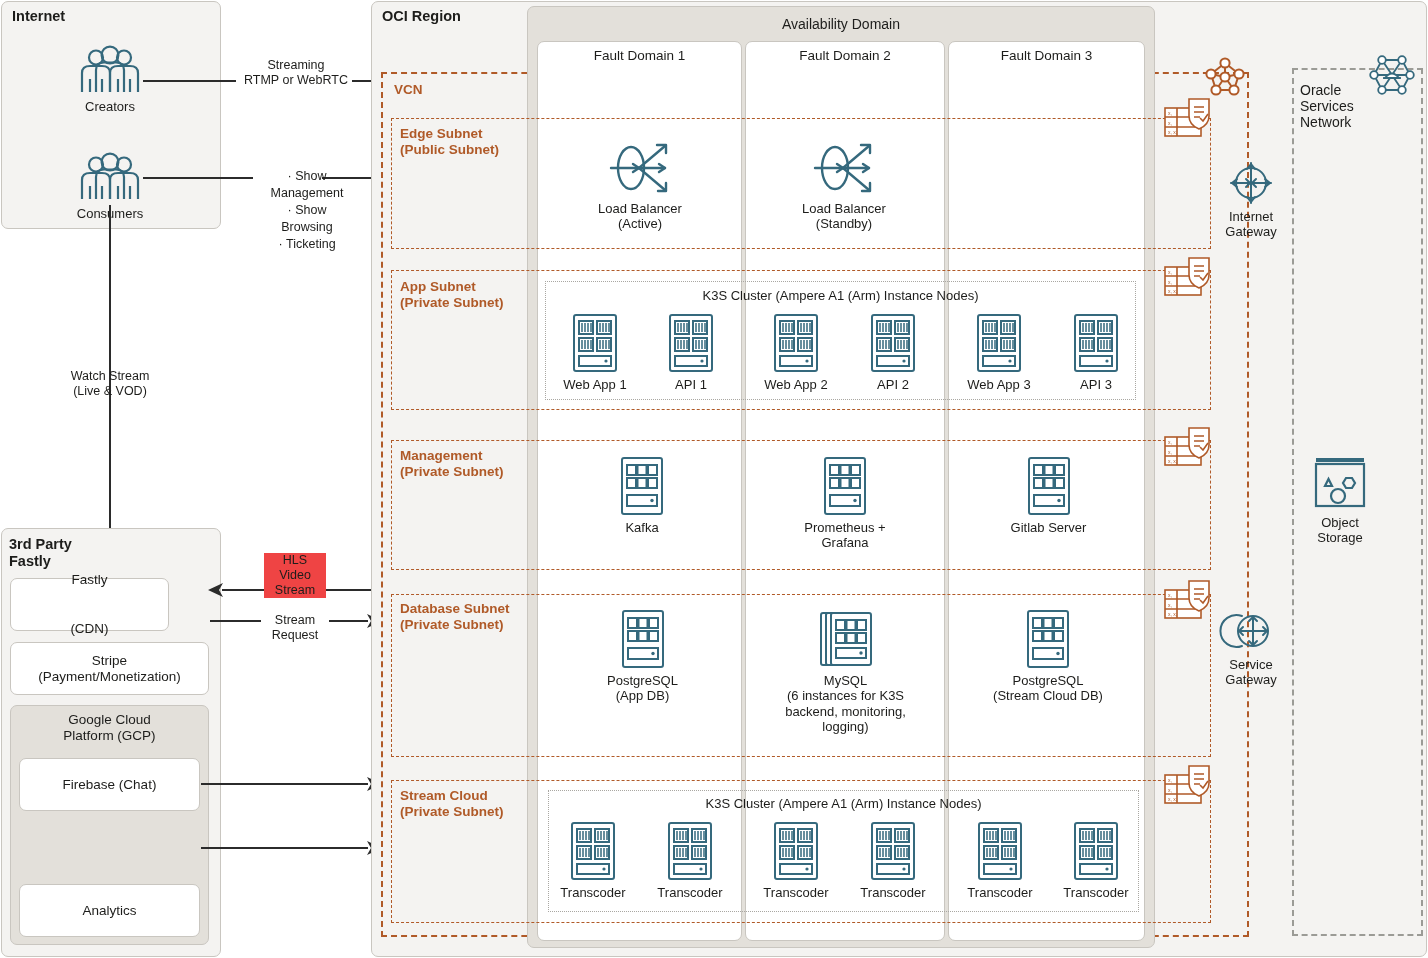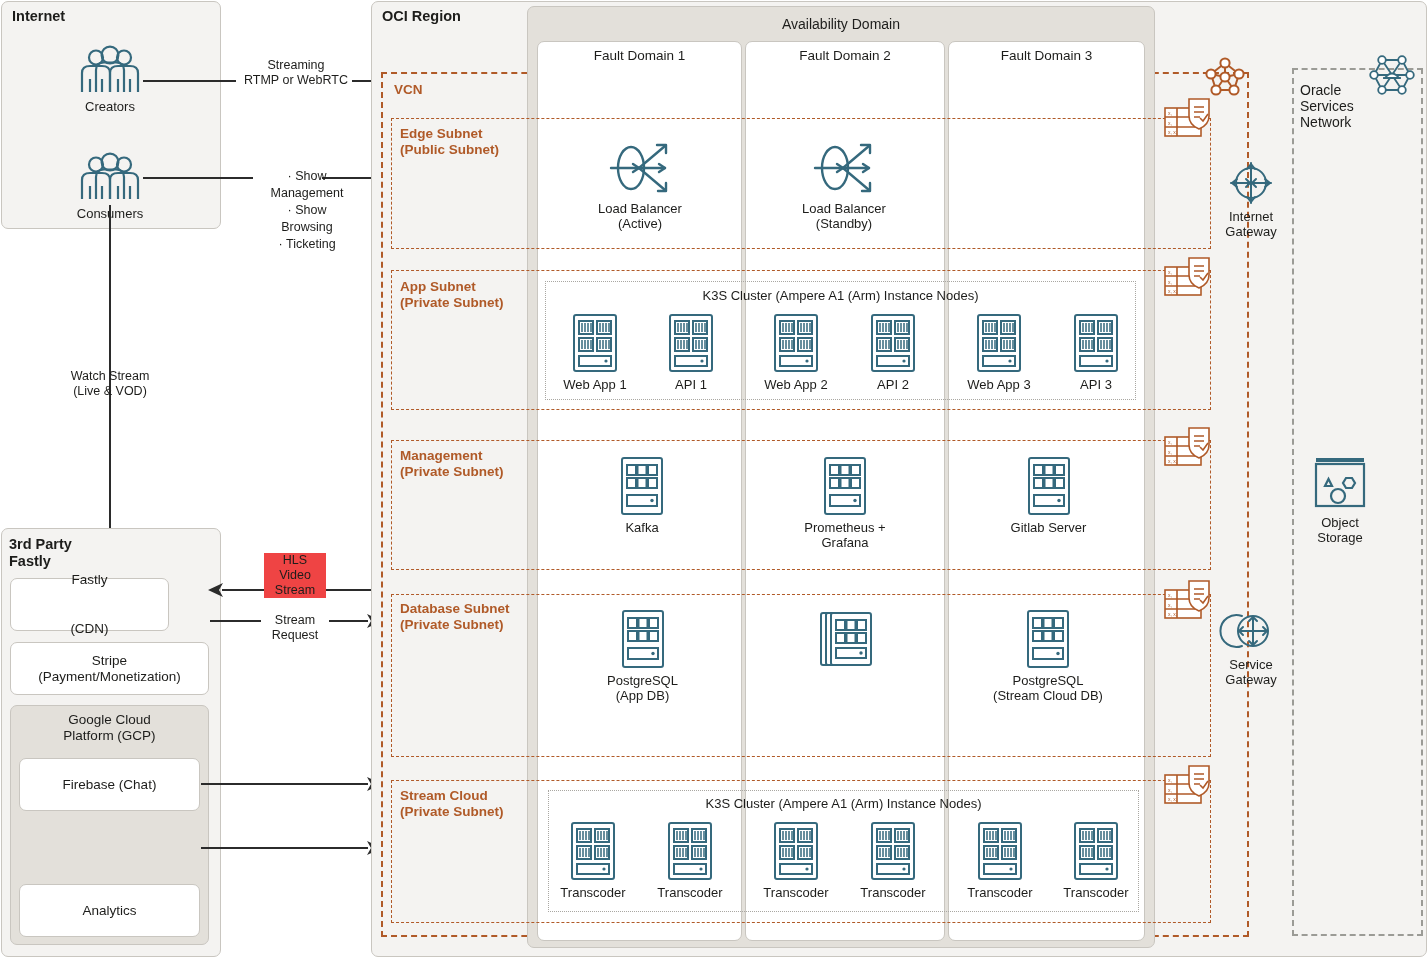--- a/index.html
+++ b/index.html
@@ -530,20 +530,26 @@
             <rect x="31.5" y="12" width="9" height="10"></rect>
             <rect x="42" y="12" width="9" height="10"></rect>
           <rect x="21" y="25" width="9" height="10"></rect>
             <rect x="31.5" y="25" width="9" height="10"></rect>
             <rect x="42" y="25" width="9" height="10"></rect>
           <rect x="21" y="40" width="30" height="10"></rect>
         </g>
         <circle cx="46" cy="45" r="1.7" fill="#35697d"></circle>
       </svg>
     </span>
+    <span class="cap node-label">
+      <div>MySQL</div>
+      <div>(6 instances for K3S</div>
+      <div>backend, monitoring,</div>
+      <div>logging)</div>
+    </span>
   </div>
 
   <div class="abs node" style="left:972px;top:608px;width:152px;">
     <span class="ico">
       <svg width="52" height="62" viewBox="0 0 52 62">
         <g fill="none" stroke="#35697d" stroke-width="2">
           <rect x="6" y="3" width="40" height="56" rx="2"></rect>
           <rect x="11" y="10" width="9" height="10"></rect>
             <rect x="21.5" y="10" width="9" height="10"></rect>
             <rect x="32" y="10" width="9" height="10"></rect>

